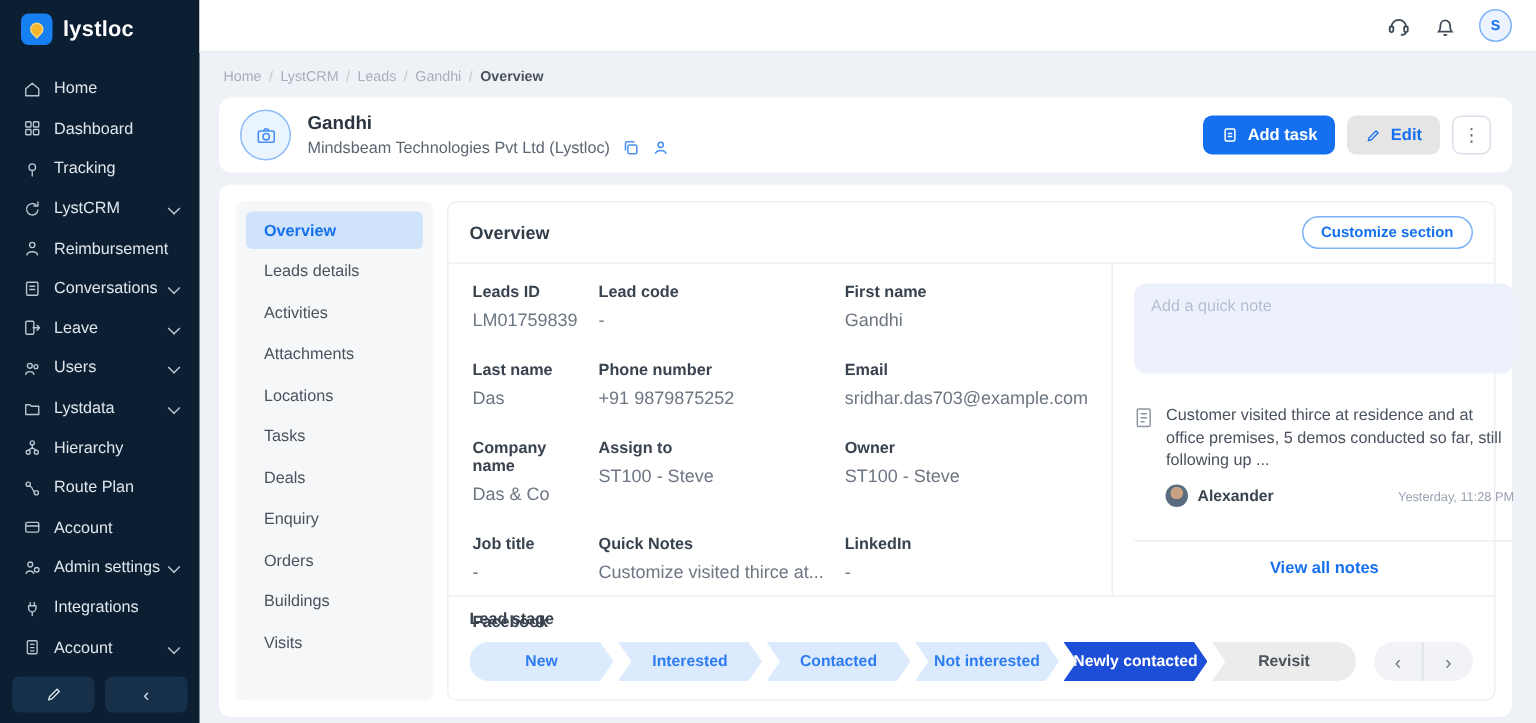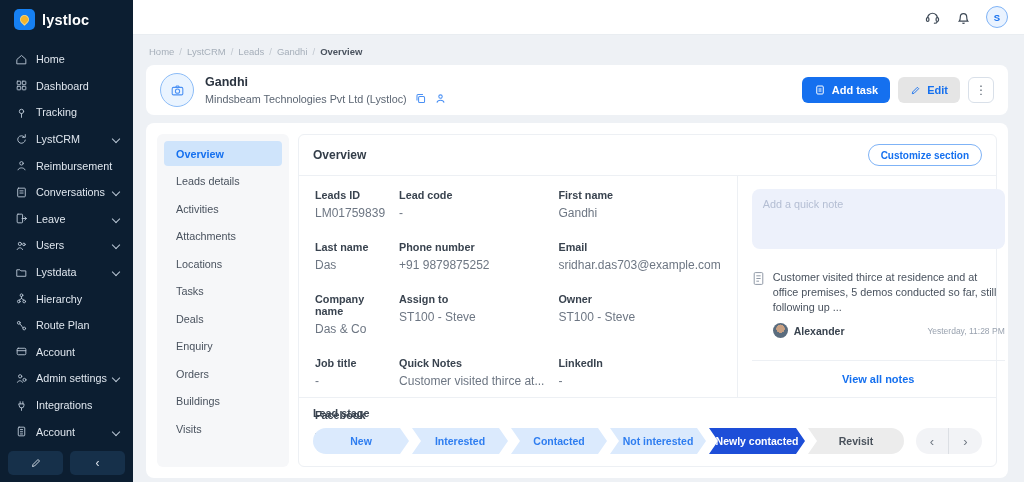--- a/index.html
+++ b/index.html
@@ -433,21 +433,21 @@
                 <div>
                   <div class="f-label">Owner</div>
                   <div class="f-value">ST100 - Steve</div>
                 </div>
                 <div>
                   <div class="f-label">Job title</div>
                   <div class="f-value">-</div>
                 </div>
                 <div>
                   <div class="f-label">Quick Notes</div>
-                  <div class="f-value">Customer visited thirce at...</div>
+                  <div class="f-value">Customize visited thirce at...</div>
                 </div>
                 <div>
                   <div class="f-label">LinkedIn</div>
                   <div class="f-value">-</div>
                 </div>
                 <div>
                   <div class="f-label">Facebook</div>
                   <div class="f-value">-</div>
                 </div>
               </div>

